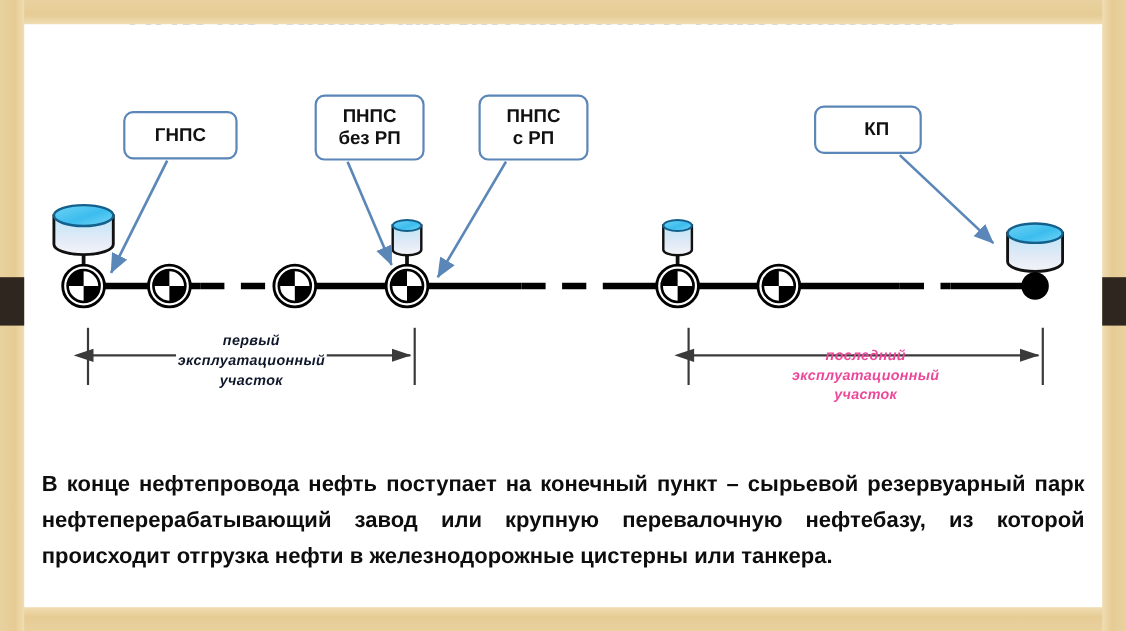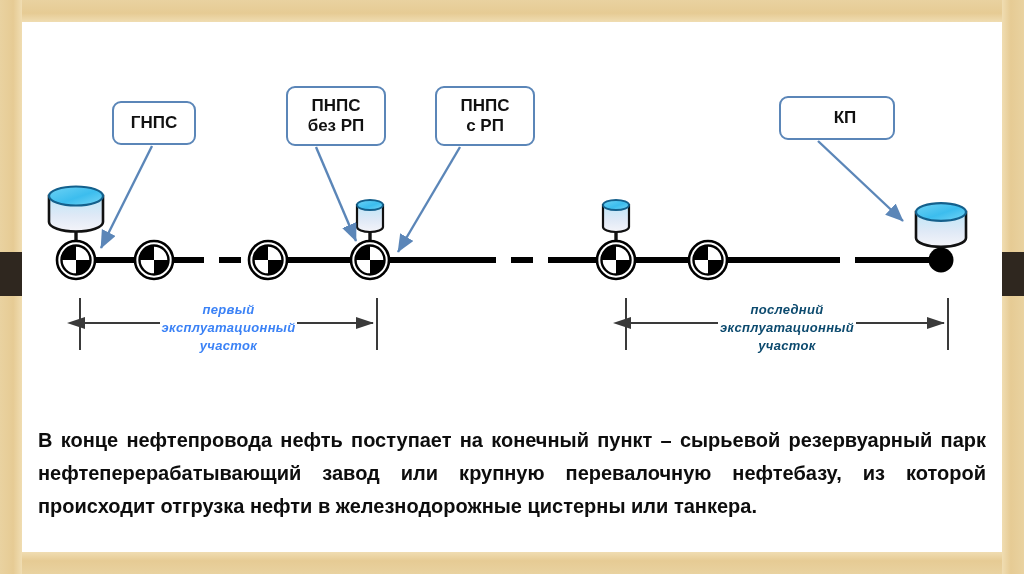--- a/index.html
+++ b/index.html
@@ -243,49 +243,49 @@
 
   <div class="frame-band frame-top"></div>
   <div class="frame-band frame-bottom"></div>
   <div class="frame-band frame-left"></div>
   <div class="frame-band frame-right"></div>
   <div class="frame-notch notch-left"></div>
   <div class="frame-notch notch-right"></div>
 
   <div class="title">НПС на трассе магистрального нефтепровода</div>
 
-  <div class="callout" style="left:112px; top:101px; width:84px; height:44px;">
+  <div class="callout" style="left:112px; top:101px; width:104px; height:44px;">
     <span>ГНПС</span>
   </div>
 
   <div class="callout" style="left:286px; top:86px; width:100px; height:60px; flex-direction:column;">
     <span>ПНПС</span>
     <span>без РП</span>
   </div>
 
   <div class="callout" style="left:435px; top:86px; width:100px; height:60px; flex-direction:column;">
     <span>ПНПС</span>
     <span>с РП</span>
   </div>
 
-  <div class="callout" style="left:779px; top:96px; width:116px; height:44px;padding-left:16px;">
+  <div class="callout" style="left:740px; top:96px; width:98px; height:44px;padding-left:16px;">
     <span>КП</span>
   </div>
 
   <div style="position:absolute; left:80px; top:301px; width:297px; z-index:4;
               text-align:center; font-size:13px; font-weight:bold; font-style:italic;
-              color:#3b82f6; line-height:18px; letter-spacing:0.3px;">
+              color:#0f172a; line-height:18px; letter-spacing:0.3px;">
     <div>первый</div>
     <div style="background:#ffffff; display:inline-block; padding:0 2px;">эксплуатационный</div>
     <div>участок</div>
   </div>
 
-  <div style="position:absolute; left:626px; top:301px; width:322px; z-index:4;
+  <div style="position:absolute; left:626px; top:314px; width:322px; z-index:4;
               text-align:center; font-size:13px; font-weight:bold; font-style:italic;
-              color:#0c4a6e; line-height:18px; letter-spacing:0.3px;">
+              color:#ec4899; line-height:18px; letter-spacing:0.3px;">
     <div>последний</div>
     <div style="background:#ffffff; display:inline-block; padding:0 2px;">эксплуатационный</div>
     <div>участок</div>
   </div>
 
   <div class="body-text">В конце нефтепровода нефть поступает на конечный пункт – сырьевой резервуарный парк нефтеперерабатывающий завод или крупную перевалочную нефтебазу, из которой происходит отгрузка нефти в железнодорожные цистерны или танкера.</div>
 
 </div>
 
 </body></html>

